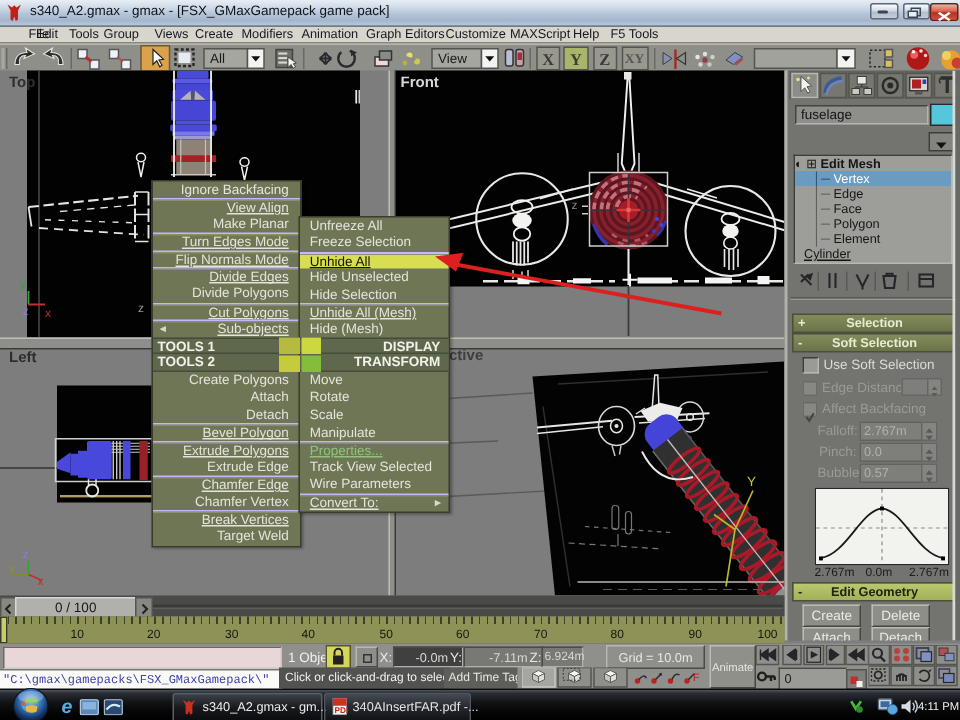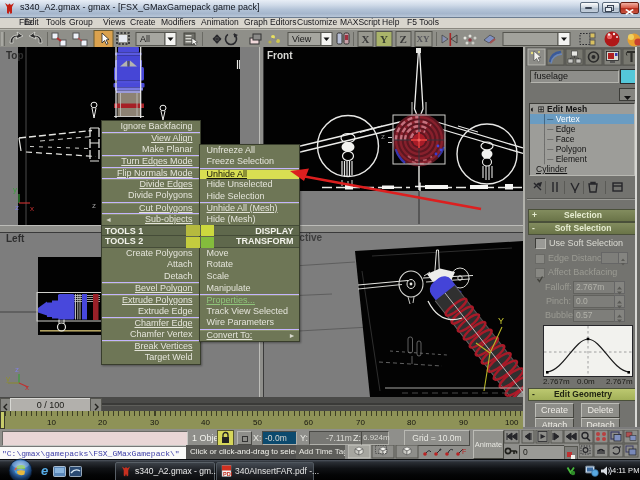--- a/index.html
+++ b/index.html
@@ -625,21 +625,21 @@
 
   <div class="tx" style="left:192px;top:4px;font-size:9px;color:#f2f2ec;">1 Obje</div>
   <div class="a" style="left:217px;top:1px;width:15px;height:14px;background:#d6d65a;border:1px solid #55552a;"><svg width="15" height="14">
         <path d="M5,6 v-2 a2.5,2.5 0 0 1 5,0 v2" stroke="#222" stroke-width="1.3" fill="none"></path>
         <rect x="4" y="6" width="7" height="6" fill="#222"></rect>
       </svg></div>
   <div class="a" style="left:237px;top:2px;width:13px;height:12px;background:#8e8e8a;border:1px solid;border-color:#b8b8b2 #4a4a46 #4a4a46 #b8b8b2;">
       <div class="a" style="left:4px;top:3.5px;width:4px;height:4px;border:1px solid #333;"></div>
     </div>
   <div class="tx" style="left:253px;top:4px;font-size:9px;color:#e8e8e2;">X:</div>
-  <div class="a" style="left:262px;top:2px;width:31px;height:12px;background:#0c4a6e;border:1px solid;border-color:#4a4a46 #b0b0aa #b0b0aa #4a4a46;font-size:8.5px;color:#d8d8d2;line-height:12px;padding-left:2px;">-0.0m</div>
+  <div class="a" style="left:262px;top:2px;width:31px;height:12px;background:#404040;border:1px solid;border-color:#4a4a46 #b0b0aa #b0b0aa #4a4a46;font-size:8.5px;color:#d8d8d2;line-height:12px;padding-left:14px;">-0.0m</div>
   <div class="tx" style="left:300px;top:4px;font-size:9px;color:#e8e8e2;">Y:</div>
   <div class="a" style="left:309px;top:2px;width:36px;height:12px;background:#787874;border:1px solid;border-color:#4a4a46 #b0b0aa #b0b0aa #4a4a46;font-size:8.5px;color:#d8d8d2;line-height:12px;padding-left:16px;">-7.11m</div>
   <div class="tx" style="left:353px;top:4px;font-size:9px;color:#e8e8e2;">Z:</div>
   <div class="a" style="left:361px;top:2px;width:25px;height:12px;background:#787874;border:1px solid;border-color:#4a4a46 #b0b0aa #b0b0aa #4a4a46;font-size:8px;color:#d8d8d2;line-height:12px;padding-left:1px;">6.924m</div>
   <div class="a" style="left:404px;top:1px;width:64px;height:14px;background:#8f8f8b;border:1px solid;border-color:#b8b8b2 #4a4a46 #4a4a46 #b8b8b2;font-size:8.5px;color:#e9e9e3;text-align:center;line-height:14px;">Grid = 10.0m</div>
 
   <div class="a" style="left:473px;top:1px;width:29px;height:27px;background:#90908b;border:1px solid;border-color:#bcbcb6 #464640 #464640 #bcbcb6;font-size:7.5px;color:#e6e6e0;text-align:center;line-height:27px;">Animate</div>
 
   <svg class="a" style="left:504px;top:1px" width="75" height="14" viewBox="0 0 75 14">
     <rect x="0" y="0" width="15" height="13" fill="#8e8e8a" stroke="#55554f"></rect>

